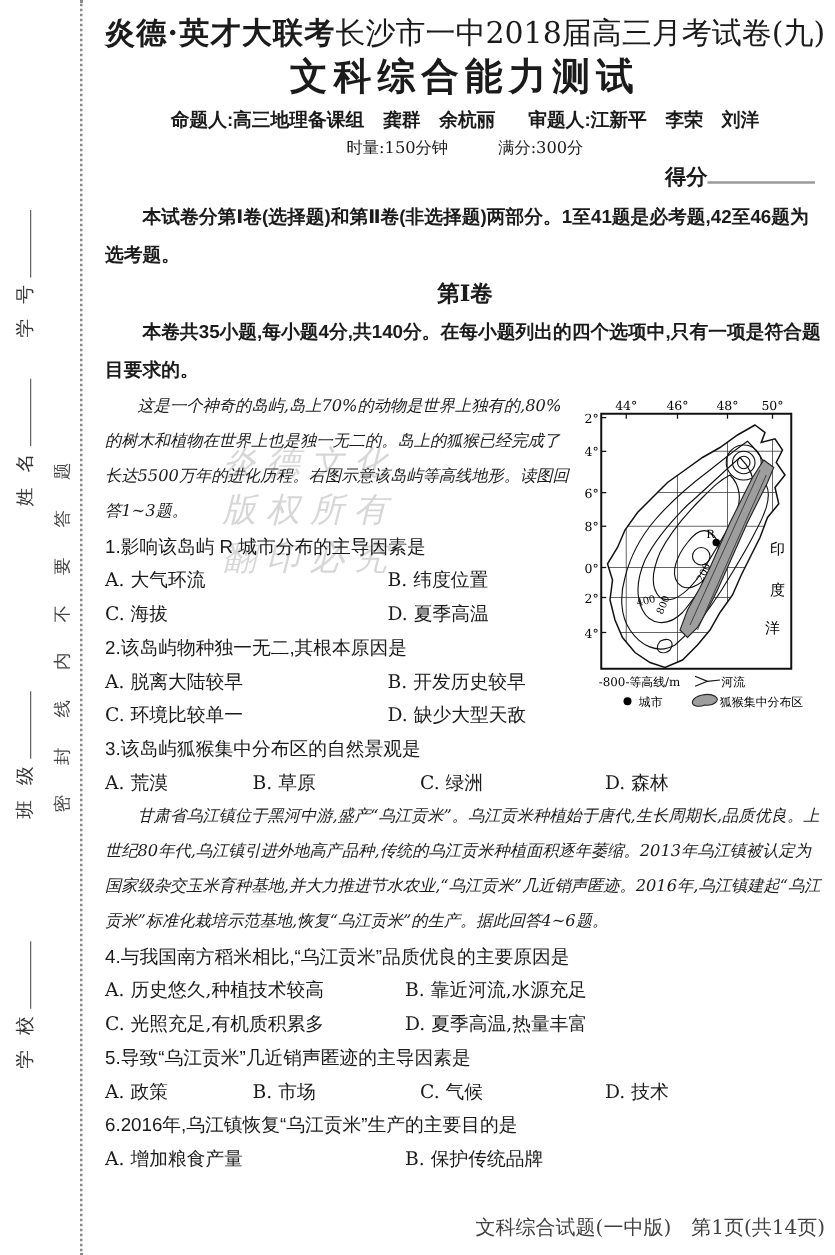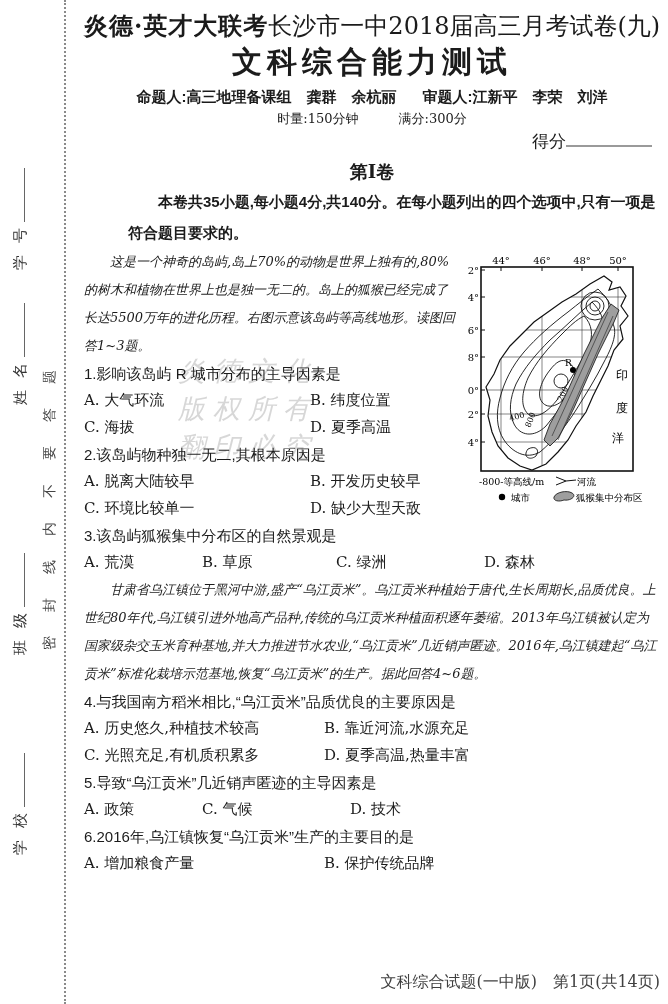--- a/index.html
+++ b/index.html
@@ -24,27 +24,27 @@
   .t1 .brand{font-weight:900;letter-spacing:1px;}
   .t2{text-align:center;font-size:30px;line-height:40px;font-weight:700;letter-spacing:5px;
       font-family:"Liberation Sans","DejaVu Sans",sans-serif;}
   .setters{text-align:center;font-size:15px;font-weight:700;line-height:24px;margin-top:3px;
            font-family:"Liberation Sans","DejaVu Sans",sans-serif;}
   .gap2{display:inline-block;width:26px;}
   .timeline{text-align:center;font-size:13px;line-height:19px;}
   .timeline .gap{display:inline-block;width:40px;}
   .scorebox{text-align:right;padding-right:8px;height:26px;margin-top:2px;
             font-family:"Liberation Sans","DejaVu Sans",sans-serif;}
-  .scorebox .lbl{font-weight:400;font-size:17px;}
+  .scorebox .lbl{font-weight:700;font-size:17px;}
   .scorebox .line{display:inline-block;width:86px;height:14px;border-bottom:2px solid #9a9a9a;}
   .intro{font-weight:700;line-height:31px;text-indent:2em;margin-top:2px;
          font-family:"Liberation Sans","DejaVu Sans",sans-serif;font-size:15px;}
   .part-title{text-align:center;font-weight:700;font-size:18px;line-height:28px;margin-top:2px;}
   .part-note{font-weight:700;line-height:31px;text-indent:2em;
-             font-family:"Liberation Sans","DejaVu Sans",sans-serif;font-size:15px;margin-left:44px;}
+             font-family:"Liberation Sans","DejaVu Sans",sans-serif;font-size:15px;}
   .passage{font-style:italic;line-height:28px;text-indent:2em;font-size:13px;}
   .qblock{line-height:27px;}
   .qtext{font-family:"Liberation Sans","DejaVu Sans",sans-serif;font-size:15px;}
   .opts{display:flex;}
   .opts .o{white-space:nowrap;}
   .w230{width:226px;} .w240{width:240px;}
   .c4 .o1{width:118px;} .c4 .o2{width:134px;} .c4 .o3{width:148px;}
   
   .mapfloat{float:right;width:198px;height:262px;margin:6px -6px 4px 8px;}
   .map-svg text{font-family:"DejaVu Serif","Liberation Serif",serif;}
@@ -89,20 +89,21 @@
     </div>
 
     <div class="timeline">
       <span>时量:150分钟</span><span class="gap"></span><span>满分:300分</span>
     </div>
 
     <div class="scorebox">
       <span class="lbl">得分</span><span class="line"></span>
     </div>
 
+    <div class="intro">本试卷分第Ⅰ卷(选择题)和第Ⅱ卷(非选择题)两部分。1至41题是必考题,42至46题为选考题。</div>
 
     <div class="part-title">第Ⅰ卷</div>
 
     <div class="part-note">本卷共35小题,每小题4分,共140分。在每小题列出的四个选项中,只有一项是符合题目要求的。</div>
 
     <div class="mapfloat">
       <svg class="map-svg" width="198" height="262" viewBox="0 0 198 262">
         <defs>
           <clipPath id="isl">
             <path d="M136,22 L144,28 L141,36 L152,33 L158,42 L153,52 L160,62 L152,72 L155,85 L146,96 L140,112 L133,126 L125,142 L118,158 L108,172 L100,186 L90,198 L78,210 L64,216 L52,212 L40,204 L30,192 L24,178 L20,162 L22,146 L18,133 L26,120 L32,106 L42,92 L54,80 L66,68 L80,58 L94,48 L108,40 L122,30 Z"></path>
@@ -239,20 +240,21 @@
       <div class="opts">
         <span class="o w240">C. 光照充足,有机质积累多</span>
         <span class="o">D. 夏季高温,热量丰富</span>
       </div>
     </div>
 
     <div class="qblock">
       <div class="qtext"><span>5.</span><span>导致“乌江贡米”几近销声匿迹的主导因素是</span></div>
       <div class="opts c4">
         <span class="o o1">A. 政策</span>
+        <span class="o o2">B. 市场</span>
         <span class="o o3">C. 气候</span>
         <span class="o">D. 技术</span>
       </div>
     </div>
 
     <div class="qblock">
       <div class="qtext"><span>6.</span><span>2016年,乌江镇恢复“乌江贡米”生产的主要目的是</span></div>
       <div class="opts">
         <span class="o w240">A. 增加粮食产量</span>
         <span class="o">B. 保护传统品牌</span>

